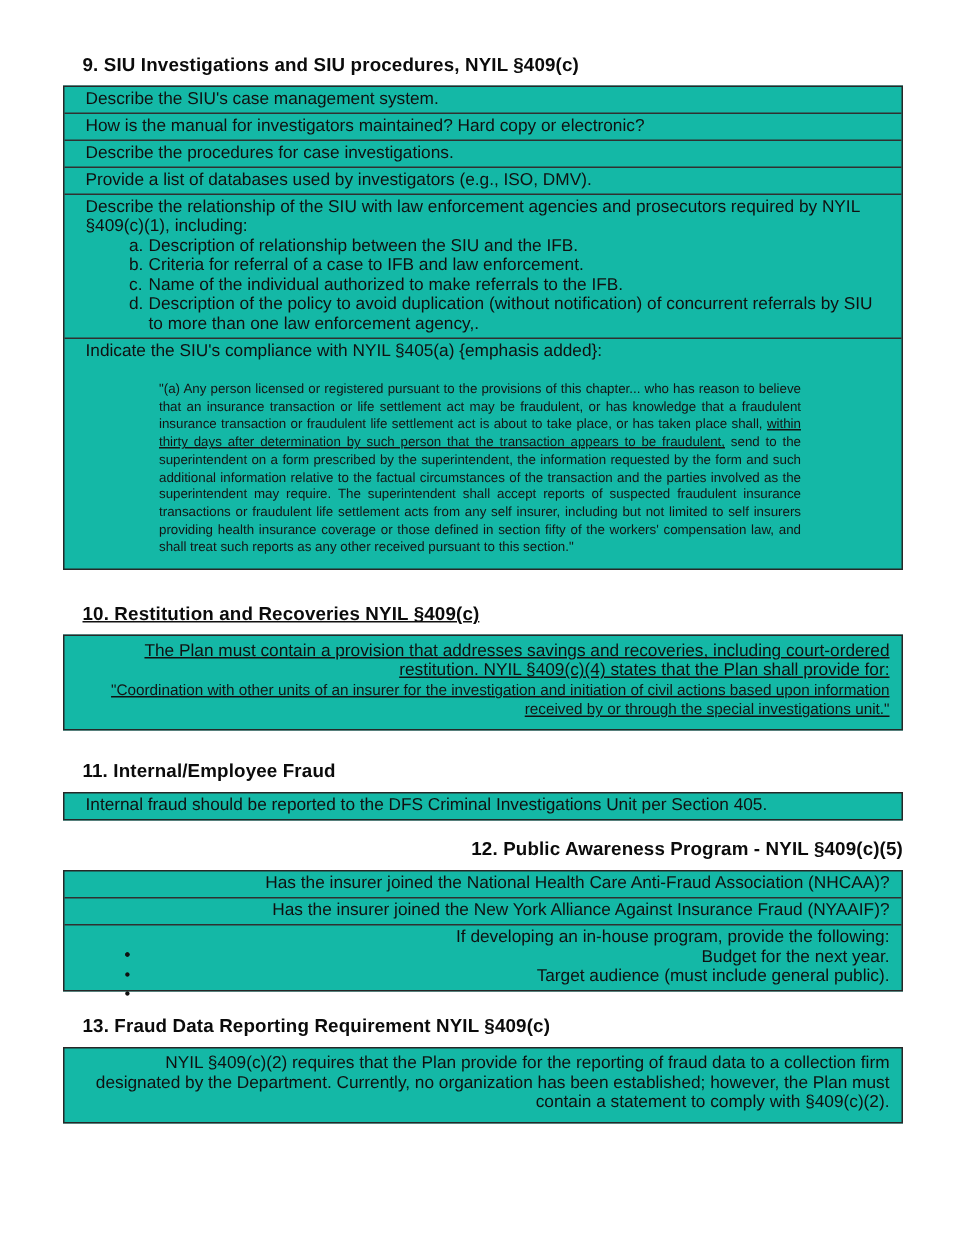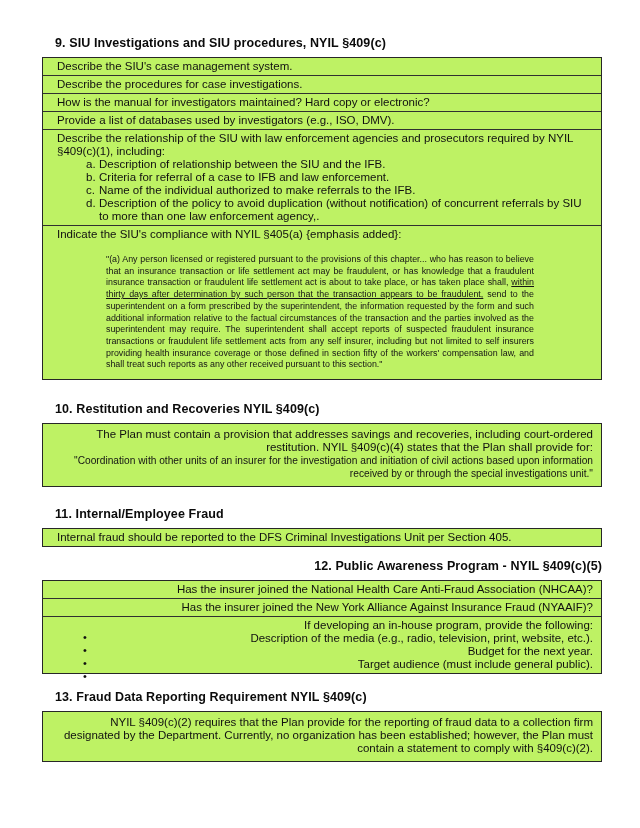--- a/index.html
+++ b/index.html
@@ -7,25 +7,25 @@
     width:640px;height:828px;background:#ffffff;position:relative;overflow:hidden;
     font-family:"Liberation Sans","DejaVu Sans",sans-serif;color:#101010;
   }
   .content{padding:36px 38px 0 42px;}
   h2.sec-heading{
     font-size:12.5px;font-weight:bold;margin:0 0 7px 13px;color:#0b0b0b;
     letter-spacing:0.1px;
   }
   section{margin:0;}
   .sec9{margin-bottom:22px;}
-  .sec10{margin-bottom:20px;}
+  .sec10{margin-bottom:20px;text-decoration:underline;}
   .sec11{margin-bottom:12px;}
   .sec12{margin-bottom:16px;text-align:right;}
   .tbl,.box{
-    width:560px;box-sizing:border-box;background:#bef264;
+    width:560px;box-sizing:border-box;background:#14b8a6;
     border:1.5px solid #272727;
   }
   .row{
     border-top:1px solid #303030;
     padding:2px 8px 2px 14px;
     font-size:11.5px;line-height:13px;
   }
   .row:first-child{border-top:none;}
   .box{padding:4px 8px 6px 18px;font-size:11.5px;line-height:13px;}
   .box p{margin:0;text-align:right;}
@@ -54,24 +54,24 @@
 <div class="page">
   <div class="content">
 
     <section class="sec9">
       <h2 class="sec-heading">9. SIU Investigations and SIU procedures, NYIL §409(c)</h2>
       <div class="tbl">
         <div class="row">
           <span>Describe the SIU's case management system.</span>
         </div>
         <div class="row">
-          <span>Describe the procedures for case investigations.</span>
+          <span>How is the manual for investigators maintained? Hard copy or electronic?</span>
         </div>
         <div class="row">
-          <span>How is the manual for investigators maintained? Hard copy or electronic?</span>
+          <span>Describe the procedures for case investigations.</span>
         </div>
         <div class="row">
           <span>Provide a list of databases used by investigators (e.g., ISO, DMV).</span>
         </div>
         <div class="row">
           <div>Describe the relationship of the SIU with law enforcement agencies and prosecutors required by NYIL §409(c)(1), including:</div>
           <div class="alist">
             <div class="aitem">
               <span class="amark">a.</span>
               <span>Description of relationship between the SIU and the IFB.</span>
@@ -121,21 +121,20 @@
           <span>Has the insurer joined the National Health Care Anti-Fraud Association (NHCAA)?</span>
         </div>
         <div class="row">
           <span>Has the insurer joined the New York Alliance Against Insurance Fraud (NYAAIF)?</span>
         </div>
         <div class="row">
           <div>If developing an in-house program, provide the following:</div>
           <div>
             <div class="bitem">
               <span class="bdot">•</span>
-              <span>Description of the media (e.g., radio, television, print, website, etc.).</span>
             </div>
             <div class="bitem">
               <span class="bdot">•</span>
               <span>Budget for the next year.</span>
             </div>
             <div class="bitem">
               <span class="bdot">•</span>
               <span>Target audience (must include general public).</span>
             </div>
             <div class="bitem">

